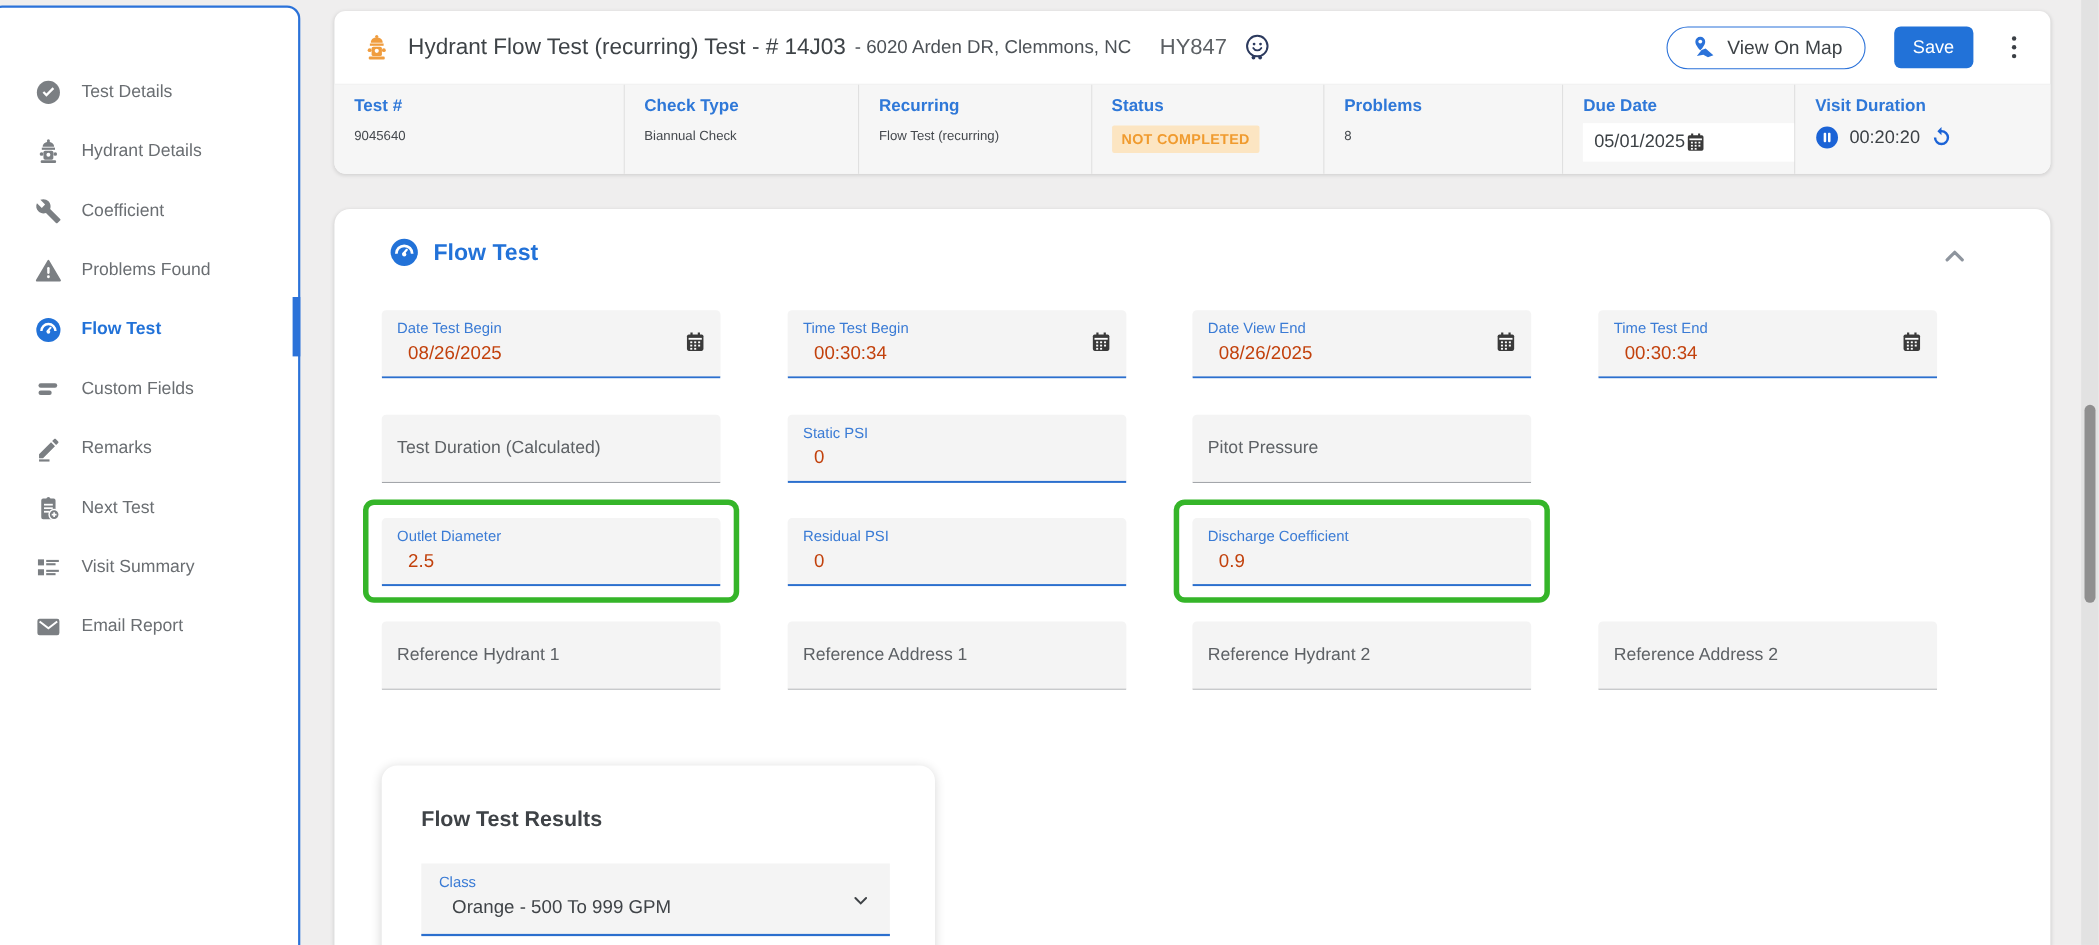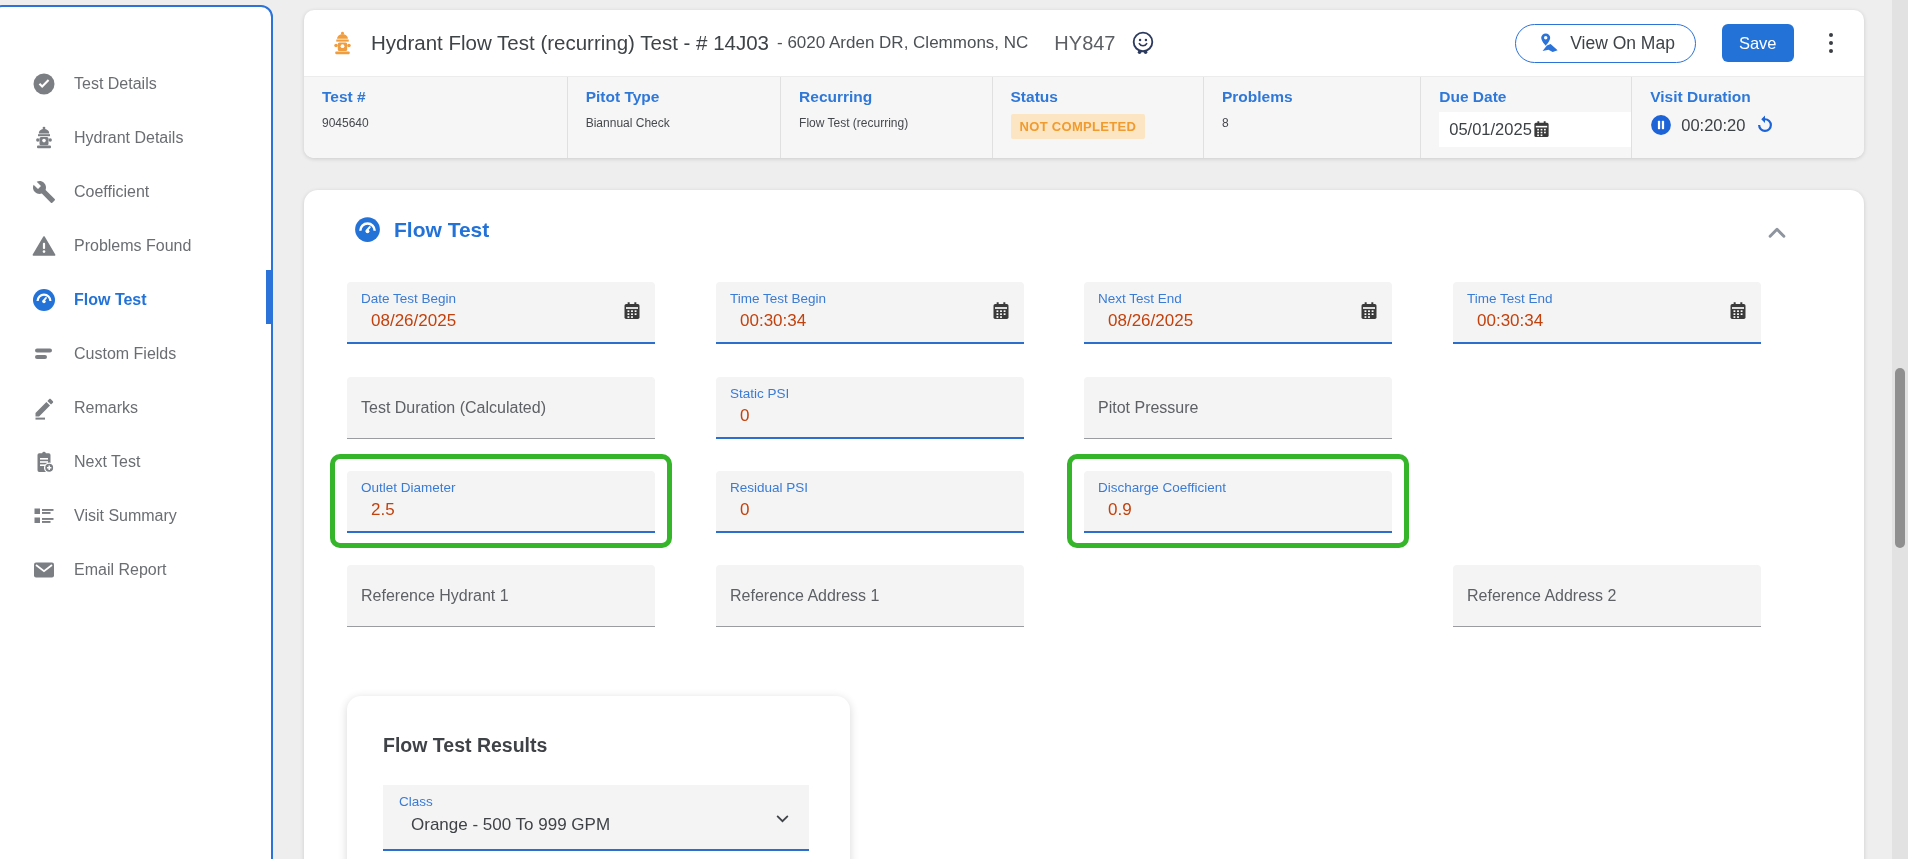--- a/index.html
+++ b/index.html
@@ -345,21 +345,21 @@
         <i></i>
       </span>
   </div>
 
   <div class="info-strip">
     <div class="info-cell c1">
       <div class="info-label">Test #</div>
       <div class="info-value">9045640</div>
     </div>
     <div class="info-cell c2">
-      <div class="info-label">Pitot Type</div>
+      <div class="info-label">Check Type</div>
       <div class="info-value">Biannual Check</div>
     </div>
     <div class="info-cell c3">
       <div class="info-label">Recurring</div>
       <div class="info-value">Flow Test (recurring)</div>
     </div>
     <div class="info-cell c4">
       <div class="info-label">Status</div>
       <div class="status-badge">NOT COMPLETED</div>
     </div>
@@ -427,21 +427,21 @@
   <div class="field" style="left:412px;top:92px">
     <div class="flabel">Time Test Begin</div>
     <div class="fvalue">00:30:34</div>
     <span class="fcal">
         <svg viewBox="0 0 24 24" width="20" height="20">
           <use href="#sym-calendar"></use>
         </svg>
       </span>
   </div>
   <div class="field" style="left:780px;top:92px">
-    <div class="flabel">Next Test End</div>
+    <div class="flabel">Date View End</div>
     <div class="fvalue">08/26/2025</div>
     <span class="fcal">
         <svg viewBox="0 0 24 24" width="20" height="20">
           <use href="#sym-calendar"></use>
         </svg>
       </span>
   </div>
   <div class="field" style="left:1149px;top:92px">
     <div class="flabel">Time Test End</div>
     <div class="fvalue">00:30:34</div>
@@ -474,20 +474,23 @@
   <div class="field" style="left:780px;top:281px">
     <div class="flabel">Discharge Coefficient</div>
     <div class="fvalue">0.9</div>
   </div>
 
   <div class="field empty" style="left:43px;top:375px">
     <div class="flabel">Reference Hydrant 1</div>
   </div>
   <div class="field empty" style="left:412px;top:375px">
     <div class="flabel">Reference Address 1</div>
+  </div>
+  <div class="field empty" style="left:780px;top:375px">
+    <div class="flabel">Reference Hydrant 2</div>
   </div>
   <div class="field empty" style="left:1149px;top:375px">
     <div class="flabel">Reference Address 2</div>
   </div>
 
   <div class="results-card">
     <div class="results-title">Flow Test Results</div>
     <div class="class-field">
       <div class="flabel">Class</div>
       <div class="fvalue">Orange - 500 To 999 GPM</div>

